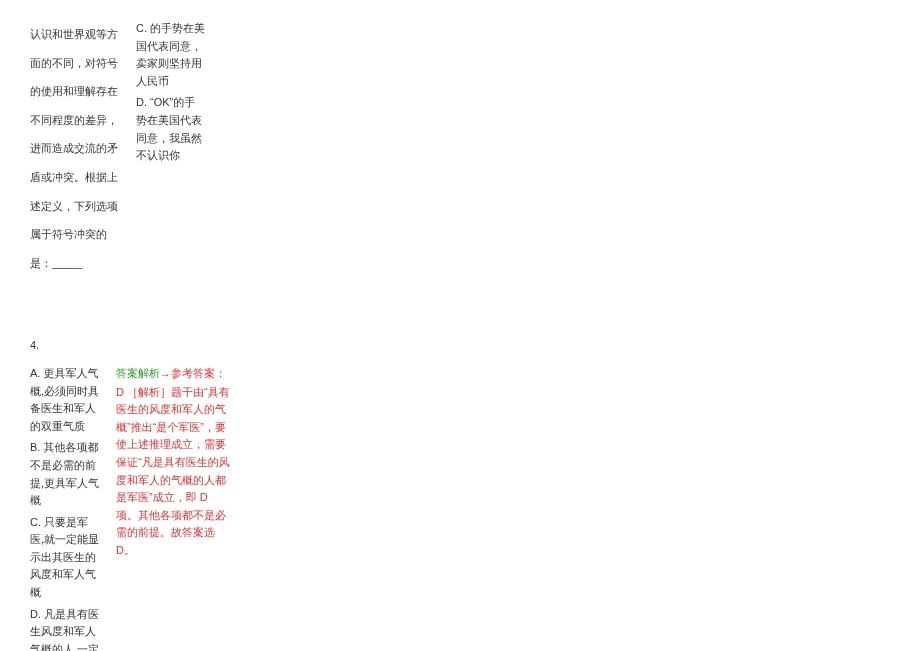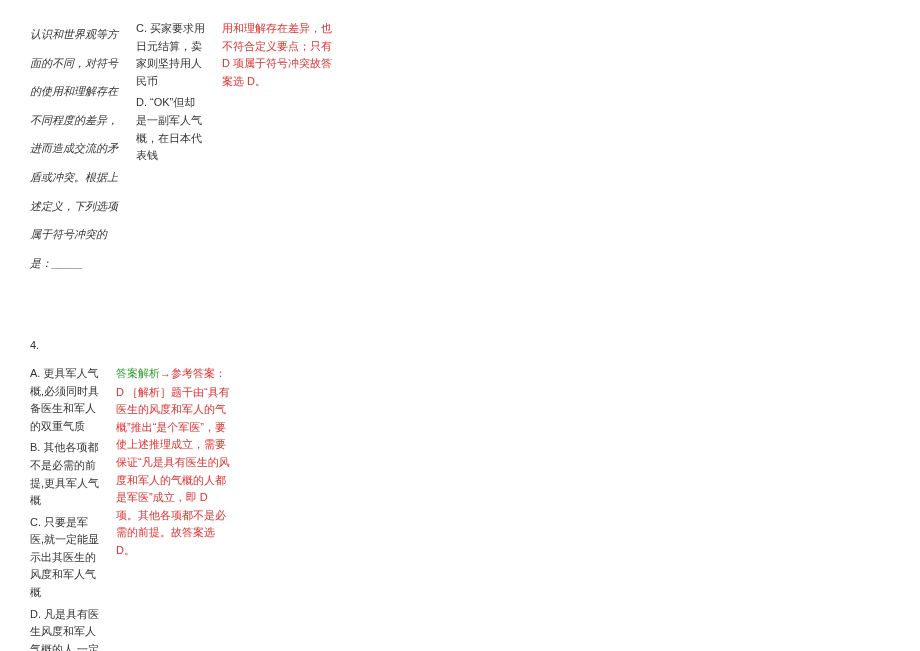--- a/index.html
+++ b/index.html
@@ -17,21 +17,20 @@
     display: flex;
     flex-direction: row;
     align-items: flex-start;
     gap: 16px;
     margin-bottom: 60px;
   }
   .stem {
     width: 90px;
     padding-top: 0;
     line-height: 2.6;
-    font-style: italic;
   }
   .options {
     width: 70px;
   }
   .options .opt {
     margin-bottom: 4px;
   }
   .analysis {
     width: 115px;
     color: #e03030;
@@ -45,24 +44,23 @@
     margin: 10px 0 10px 0;
   }
   .stem .bold { font-weight: bold; }
 </style>
 </head>
 <body>
 
 <div class="row">
   <div class="stem">认识和世界观等方面的不同，对符号的使用和理解存在不同程度的差异，进而造成交流的矛盾或冲突。根据上述定义，下列选项属于符号冲突的是：_____</div>
   <div class="options">
-    <div class="opt">C. 买家要求用日元结算，卖家则坚持用人民币</div>
-    <div class="opt">D. “OK”但却是一副军人气概，在日本代表钱</div>
+    <div class="opt">C. 的手势在美国代表同意，卖家则坚持用人民币</div>
+    <div class="opt">D. “OK”的手势在美国代表同意，我虽然不认识你</div>
   </div>
-  <div class="analysis">用和理解存在差异，也不符合定义要点；只有 D 项属于符号冲突故答案选 D。</div>
 </div>
 
 <div class="qnum">4.</div>
 <div class="row">
   <div class="options">
     <div class="opt">A. 更具军人气概,必须同时具备医生和军人的双重气质</div>
     <div class="opt">B. 其他各项都不是必需的前提,更具军人气概</div>
     <div class="opt">C. 只要是军医,就一定能显示出其医生的风度和军人气概</div>
     <div class="opt">D. 凡是具有医生风度和军人气概的人,一定都是军医,不管其医术如何</div>
   </div>

